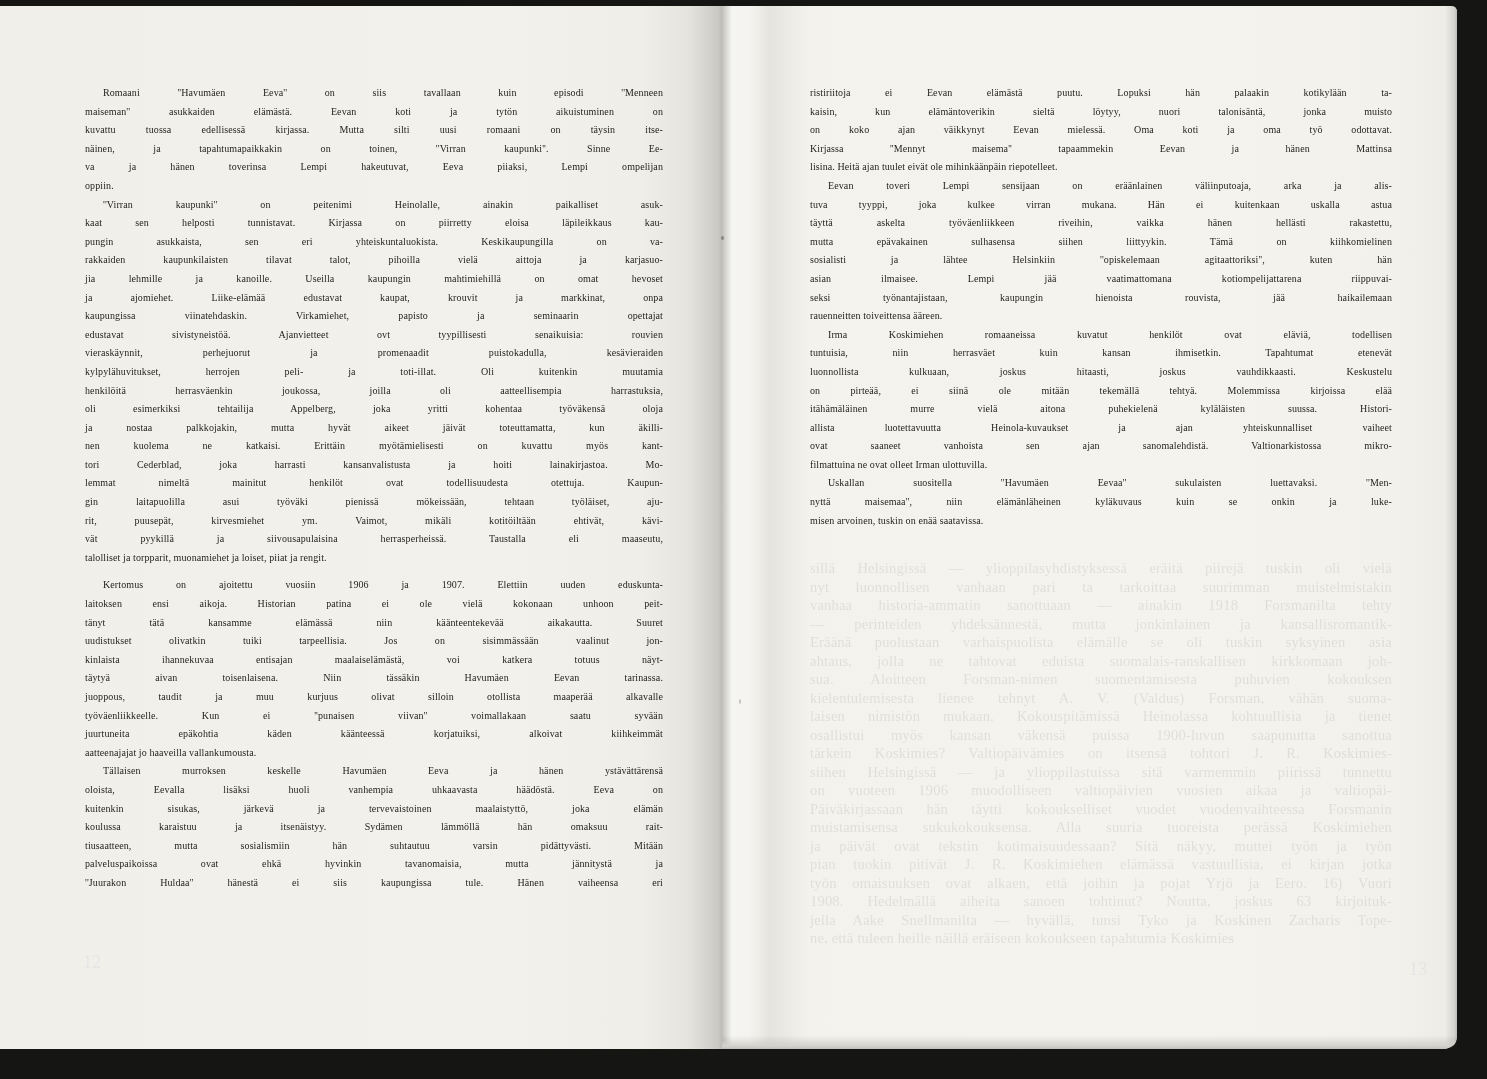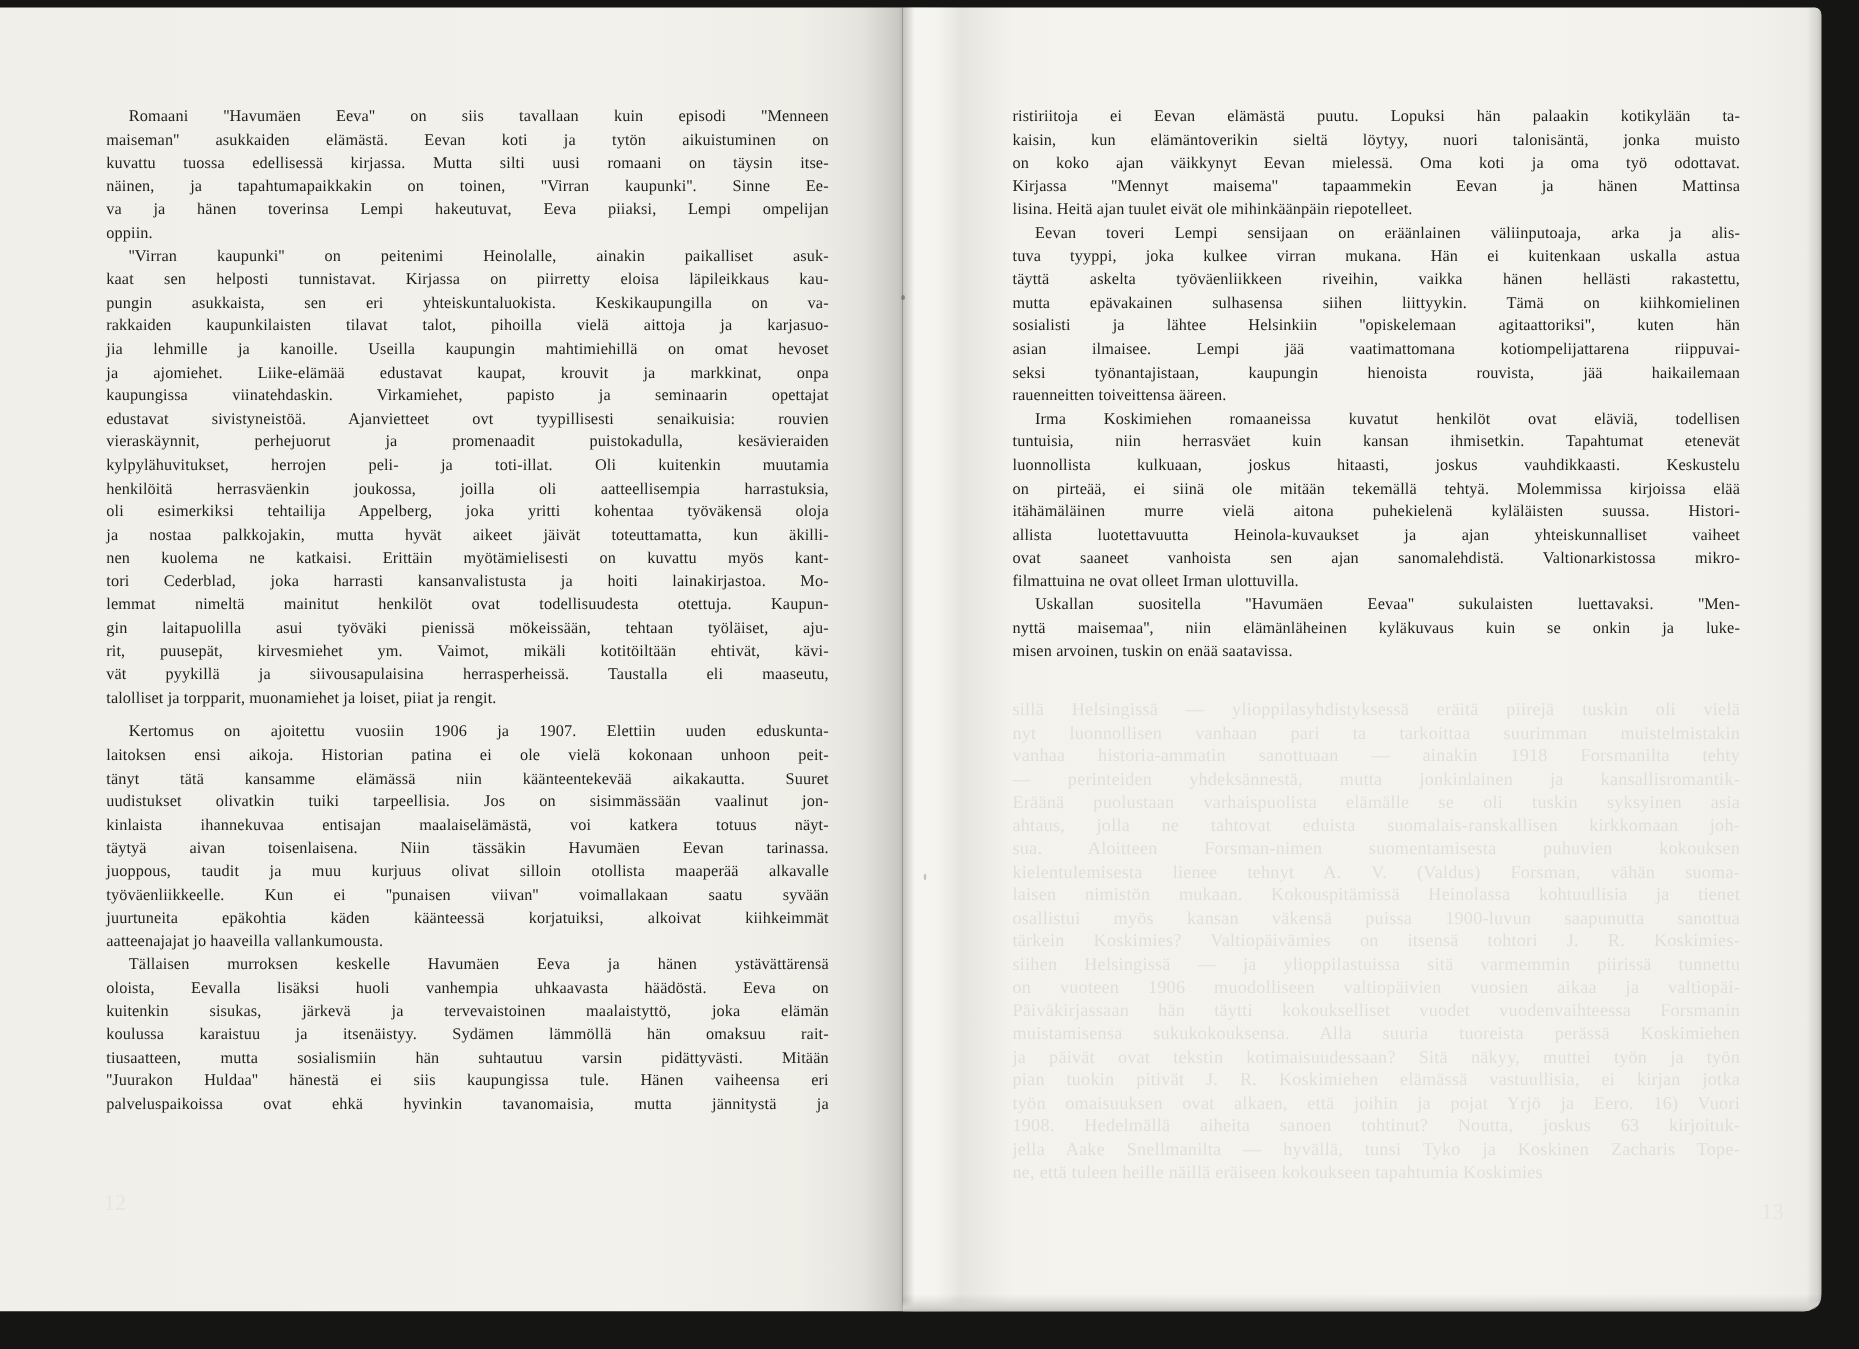--- a/index.html
+++ b/index.html
@@ -38,21 +38,21 @@
     background:linear-gradient(90deg,rgba(0,0,0,0) 0%,rgba(0,0,0,0.05) 35%,#d6d5d0 75%,#bdbcb7 100%);
     border-top-right-radius:6px;border-bottom-right-radius:14px;
   }
   .fore-edge-bottom{
     position:absolute;left:722px;right:0;bottom:0;height:14px;pointer-events:none;
     background:linear-gradient(180deg,rgba(0,0,0,0) 0%,rgba(0,0,0,0.05) 35%,#d2d1cc 80%,#c2c1bc 100%);
     border-bottom-right-radius:14px;
   }
   .text-col{
     position:absolute;color:#201f1c;
-    font-size:13px;line-height:18.6px;
+    font-size:10px;line-height:18.6px;
     letter-spacing:0.1px;
   }
   .text-col-left{left:85px;top:78px;width:578px;}
   .text-col-right{left:810px;top:78px;width:582px;}
   .line{text-align:justify;text-align-last:justify;white-space:normal;}
   .line.end{text-align-last:left;}
   .line.indent{text-indent:18px;}
   .para.gap{margin-top:9px;}
   .show-through{
     position:absolute;left:810px;top:553px;width:582px;
@@ -122,22 +122,22 @@
         <div class="line">työväenliikkeelle. Kun ei ''punaisen viivan'' voimallakaan saatu syvään</div>
         <div class="line">juurtuneita epäkohtia käden käänteessä korjatuiksi, alkoivat kiihkeimmät</div>
         <div class="line end">aatteenajajat jo haaveilla vallankumousta.</div>
       </div>
       <div class="para">
         <div class="line indent">Tällaisen murroksen keskelle Havumäen Eeva ja hänen ystävättärensä</div>
         <div class="line">oloista, Eevalla lisäksi huoli vanhempia uhkaavasta häädöstä. Eeva on</div>
         <div class="line">kuitenkin sisukas, järkevä ja tervevaistoinen maalaistyttö, joka elämän</div>
         <div class="line">koulussa karaistuu ja itsenäistyy. Sydämen lämmöllä hän omaksuu rait-</div>
         <div class="line">tiusaatteen, mutta sosialismiin hän suhtautuu varsin pidättyvästi. Mitään</div>
+        <div class="line">palveluspaikoissa ovat ehkä hyvinkin tavanomaisia, mutta jännitystä ja</div>
         <div class="line">''Juurakon Huldaa'' hänestä ei siis kaupungissa tule. Hänen vaiheensa eri</div>
-        <div class="line">palveluspaikoissa ovat ehkä hyvinkin tavanomaisia, mutta jännitystä ja</div>
       </div>
     </div>
   <div class="text-col text-col-right">
       <div class="para">
         <div class="line">ristiriitoja ei Eevan elämästä puutu. Lopuksi hän palaakin kotikylään ta-</div>
         <div class="line">kaisin, kun elämäntoverikin sieltä löytyy, nuori talonisäntä, jonka muisto</div>
         <div class="line">on koko ajan väikkynyt Eevan mielessä. Oma koti ja oma työ odottavat.</div>
         <div class="line">Kirjassa ''Mennyt maisema'' tapaammekin Eevan ja hänen Mattinsa</div>
         <div class="line end">lisina. Heitä ajan tuulet eivät ole mihinkäänpäin riepotelleet.</div>
       </div>

